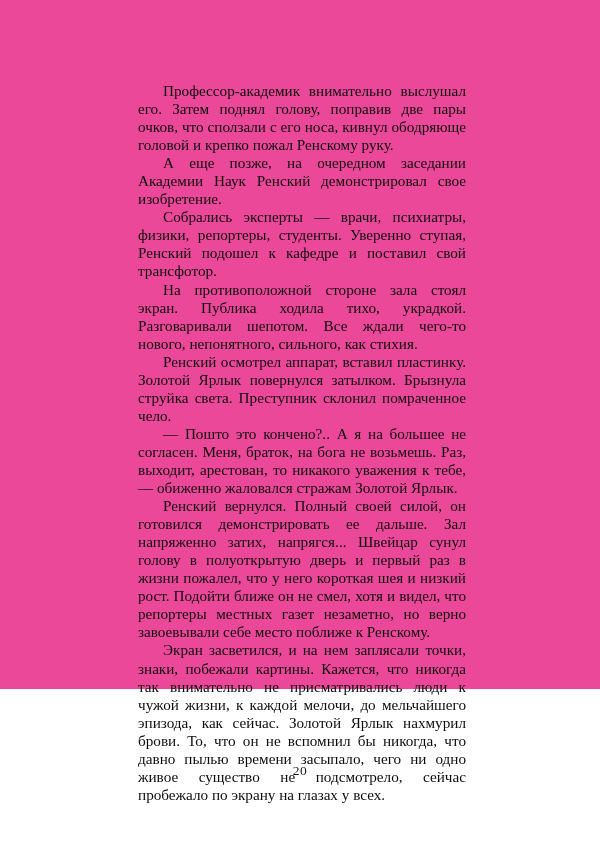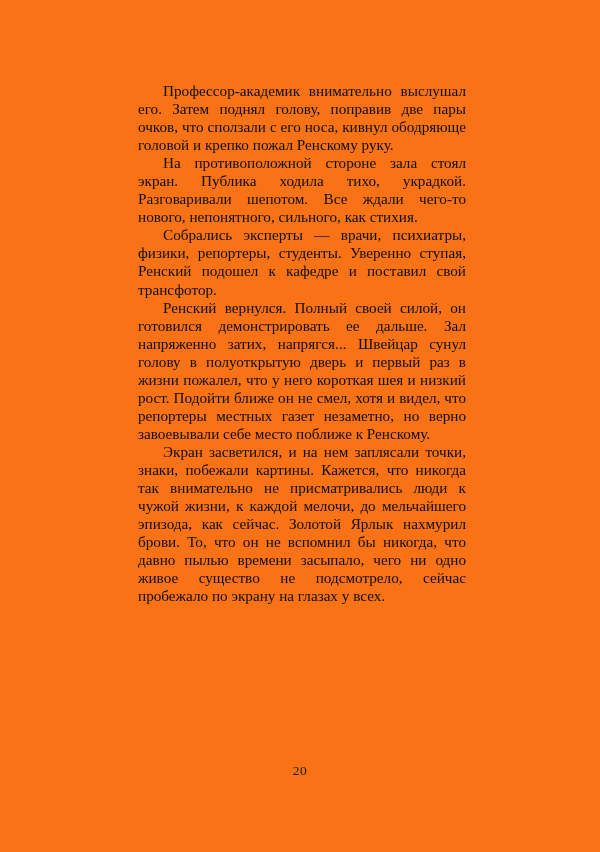--- a/index.html
+++ b/index.html
@@ -10,22 +10,22 @@
     width: 600px;
     height: 852px;
     background: #ffffff;
     font-family: "Liberation Serif", "DejaVu Serif", serif;
     color: #0d0d0d;
     overflow: hidden;
   }
   .page {
     position: relative;
     width: 600px;
-    height: 852px;
-    background: #f97316;
+    height: 689px;
+    background: #ec4899;
     box-sizing: border-box;
   }
   .text-block {
     position: absolute;
     left: 138px;
     top: 82px;
     width: 328px;
   }
   .para {
     margin: 0;
@@ -53,21 +53,24 @@
     letter-spacing: 0.4px;
   }
 </style>
 </head>
 <body>
 
 <div class="page">
 
   <div class="text-block">
     <p class="para">Профессор-академик внимательно выслушал его. Затем поднял голову, поправив две пары очков, что сползали с его носа, кивнул ободряюще головой и крепко пожал Ренскому руку.</p>
+    <p class="para">А еще позже, на очередном заседании Академии Наук Ренский демонстрировал свое изобретение.</p>
+    <p class="para">Собрались эксперты — врачи, психиатры, физики, репортеры, студенты. Уверенно ступая, Ренский подошел к кафедре и поставил свой трансфотор.</p>
     <p class="para">На противоположной стороне зала стоял экран. Публика ходила тихо, украдкой. Разговаривали шепотом. Все ждали чего-то нового, непонятного, сильного, как стихия.</p>
-    <p class="para">Собрались эксперты — врачи, психиатры, физики, репортеры, студенты. Уверенно ступая, Ренский подошел к кафедре и поставил свой трансфотор.</p>
+    <p class="para">Ренский осмотрел аппарат, вставил пластинку. Золотой Ярлык повернулся затылком. Брызнула струйка света. Преступник склонил помраченное чело.</p>
+    <p class="para">— Пошто это кончено?.. А я на большее не согласен. Меня, браток, на бога не возьмешь. Раз, выходит, арестован, то никакого уважения к тебе, — обиженно жаловался стражам Золотой Ярлык.</p>
     <p class="para">Ренский вернулся. Полный своей силой, он готовился демонстрировать ее дальше. Зал напряженно затих, напрягся... Швейцар сунул голову в полуоткрытую дверь и первый раз в жизни пожалел, что у него короткая шея и низкий рост. Подойти ближе он не смел, хотя и видел, что репортеры местных газет незаметно, но верно завоевывали себе место поближе к Ренскому.</p>
     <p class="para">Экран засветился, и на нем заплясали точки, знаки, побежали картины. Кажется, что никогда так внимательно не присматривались люди к чужой жизни, к каждой мелочи, до мельчайшего эпизода, как сейчас. Золотой Ярлык нахмурил брови. То, что он не вспомнил бы никогда, что давно пылью времени засыпало, чего ни одно живое существо не подсмотрело, сейчас пробежало по экрану на глазах у всех.</p>
   </div>
 
   <div class="page-number">20</div>
 
 </div>
 
 </body></html>

